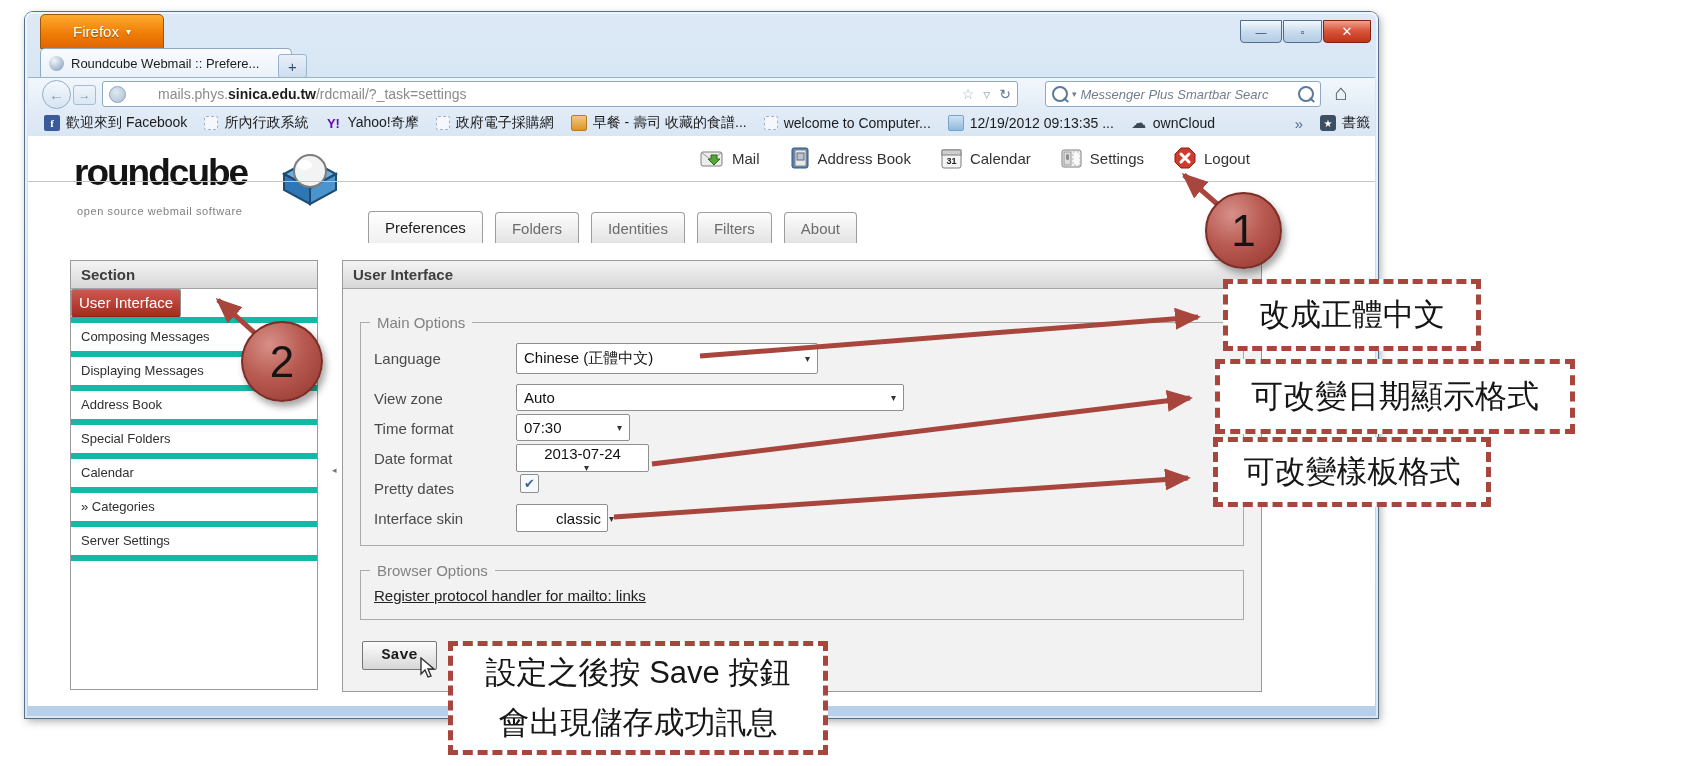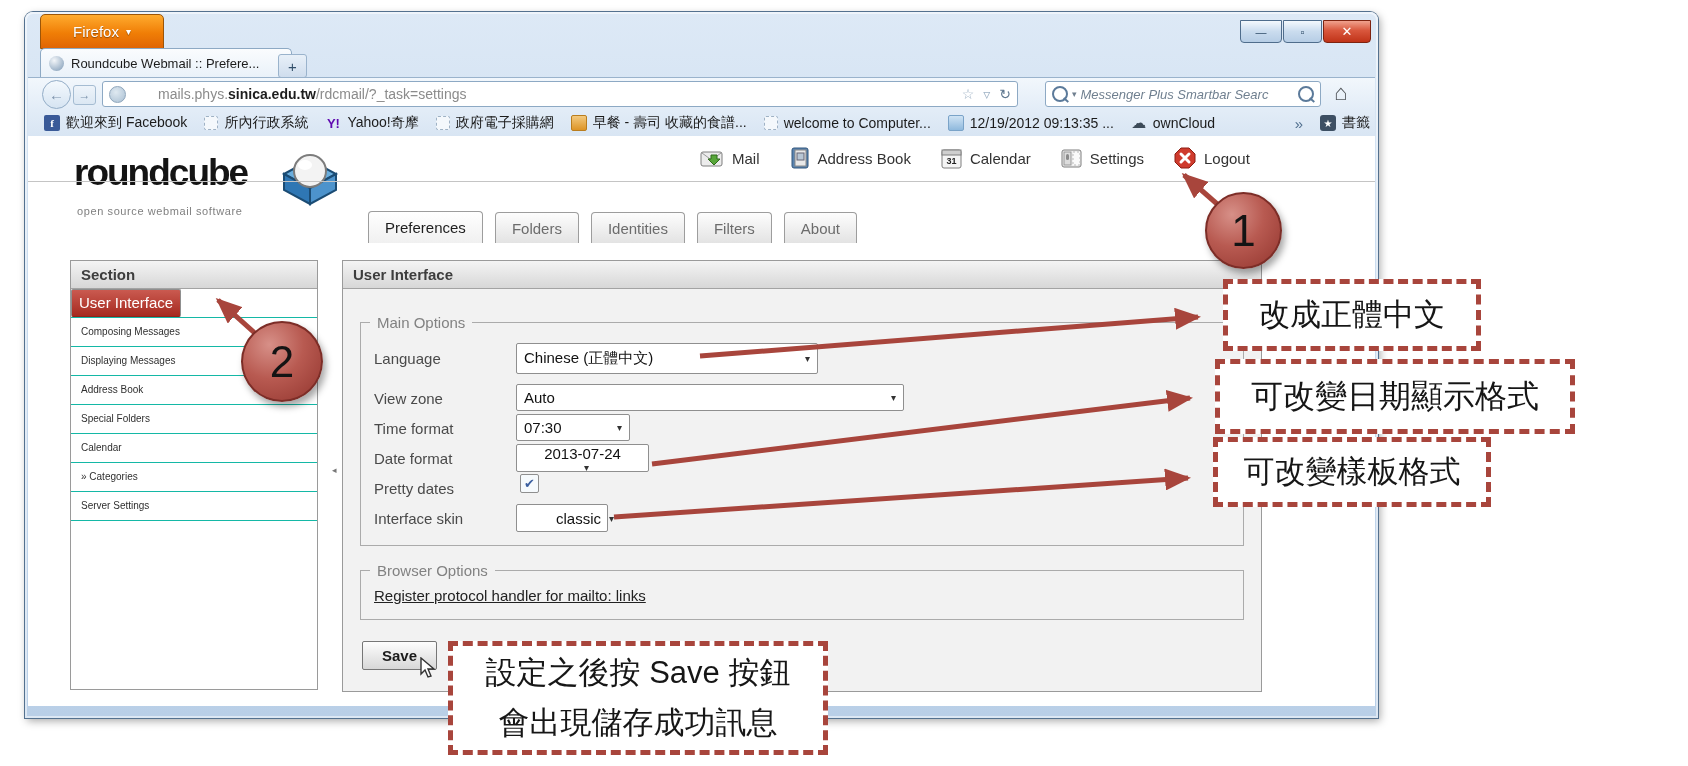--- a/index.html
+++ b/index.html
@@ -77,40 +77,40 @@
   #rc-tabs{left:368px;top:212px;height:31px;display:flex;gap:12px;align-items:flex-end;}
   .rctab{height:30px;padding:0 16px;border:1px solid #9d9d9d;border-bottom:none;border-radius:4px 4px 0 0;
        background:linear-gradient(180deg,#fdfdfd,#e3e3e3);display:flex;align-items:center;
        font-size:15px;color:#6c6c6c;}
   .rctab.active{background:linear-gradient(180deg,#ffffff,#f0f0f0);color:#1e1e1e;height:31px;}
   
   #sidebar{left:70px;top:260px;width:248px;height:430px;background:#fff;border:1px solid #9a9a9a;
        box-sizing:border-box;}
   .boxhdr{height:27px;background:linear-gradient(180deg,#f4f4f4,#d7d7d7);border-bottom:1px solid #a3a3a3;
        display:flex;align-items:center;padding-left:10px;font-size:15px;font-weight:bold;color:#3d3d3d;}
-  .srow{height:28px;line-height:28px;padding-left:10px;font-size:10px;color:#2f2f2f;
-       border-bottom:1px solid #14b8a6;white-space:nowrap;overflow:hidden;}
+  .srow{height:28px;line-height:28px;padding-left:10px;font-size:13px;color:#2f2f2f;
+       border-bottom:6px solid #14b8a6;white-space:nowrap;overflow:hidden;}
   .srow.sel{background:linear-gradient(180deg,#ca5a50,#a62a20);color:#fff;border-bottom-color:#8e241c;}
   
   #panel{left:342px;top:260px;width:920px;height:432px;border:1px solid #9a9a9a;background:#f2f2f2;
        box-sizing:border-box;}
   .fieldset{position:absolute;border:1px solid #ababab;background:#f2f2f2;}
   .legend{position:absolute;background:#f2f2f2;padding:0 7px;font-size:15px;color:#828282;}
   .flabel{position:absolute;font-size:15px;color:#4a4a4a;}
   .sel{position:absolute;background:#fff;border:1px solid #8f8f8f;border-radius:2px;
        display:flex;align-items:center;justify-content:space-between;box-sizing:border-box;
        padding:0 7px;font-size:15px;color:#111;}
   .sel .arr{font-size:10px;color:#333;margin-left:8px;}
   #chk{left:520px;top:474px;width:17px;height:17px;border:1px solid #8f8f8f;background:#f6fafd;
        border-radius:2px;display:flex;align-items:center;justify-content:center;
        color:#3b5fa0;font-size:13px;font-weight:bold;}
   #proto-link{left:374px;top:587px;font-size:15px;color:#222;text-decoration:underline;}
   #save-btn{left:362px;top:641px;width:73px;height:27px;border:1px solid #767676;border-radius:2px;
        background:linear-gradient(180deg,#fdfdfd,#d7d7d7);display:flex;align-items:center;
-       justify-content:center;font-size:15px;font-weight:bold;color:#1a1a1a;}
+       justify-content:center;font-size:15px;font-weight:bold;color:#1a1a1a;font-family:Liberation Mono, monospace;}
   #splitter{left:332px;top:465px;font-size:9px;color:#777;}
   
   .stepc{border-radius:50%;border:2px solid #7c2d27;box-sizing:border-box;
        background:radial-gradient(circle at 34% 28%,#d79088 0%,#b85a51 45%,#92352e 100%);
        display:flex;align-items:center;justify-content:center;font-size:44px;color:#141414;
        box-shadow:3px 5px 7px rgba(0,0,0,.35);}
   #step1{left:1205px;top:192px;width:77px;height:77px;}
   #step2{left:241px;top:321px;width:82px;height:81px;}
   .callout{position:absolute;background:#fff;border:5px dashed #a8453c;box-sizing:border-box;
        display:flex;align-items:center;justify-content:center;color:#161616;}

